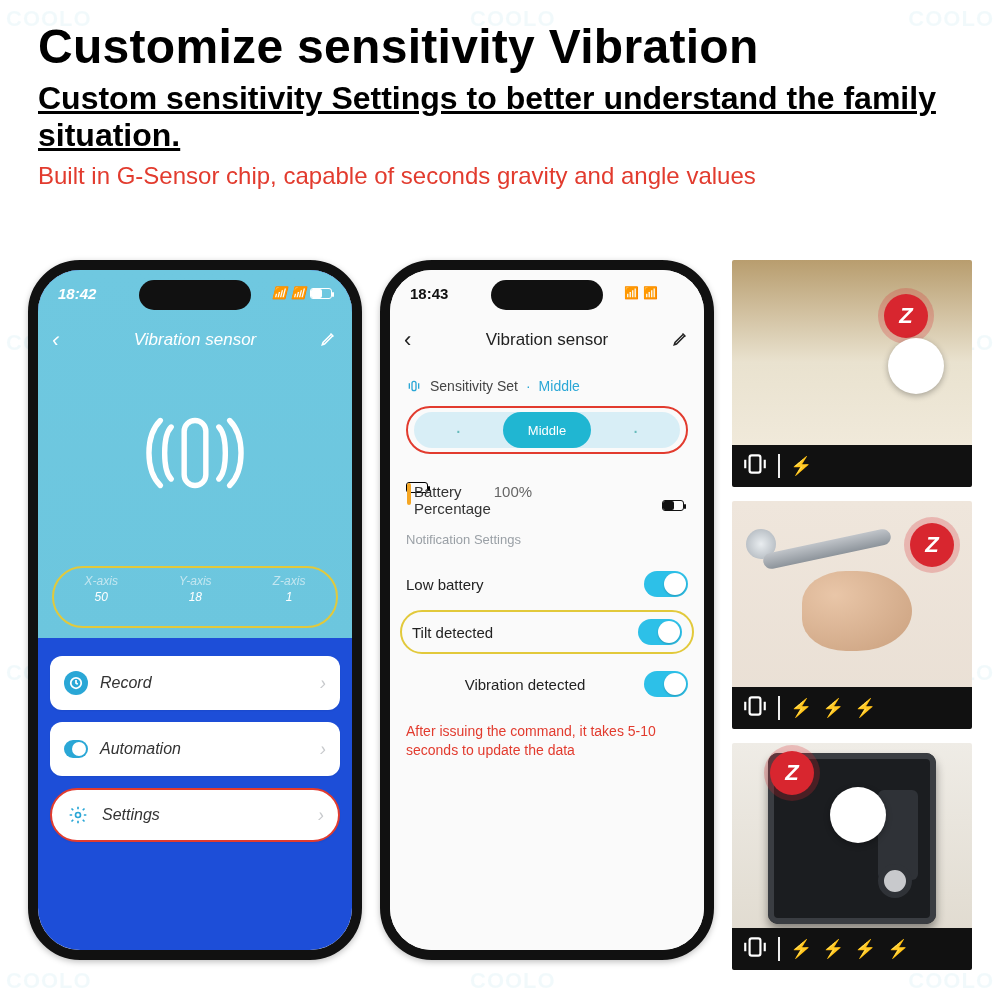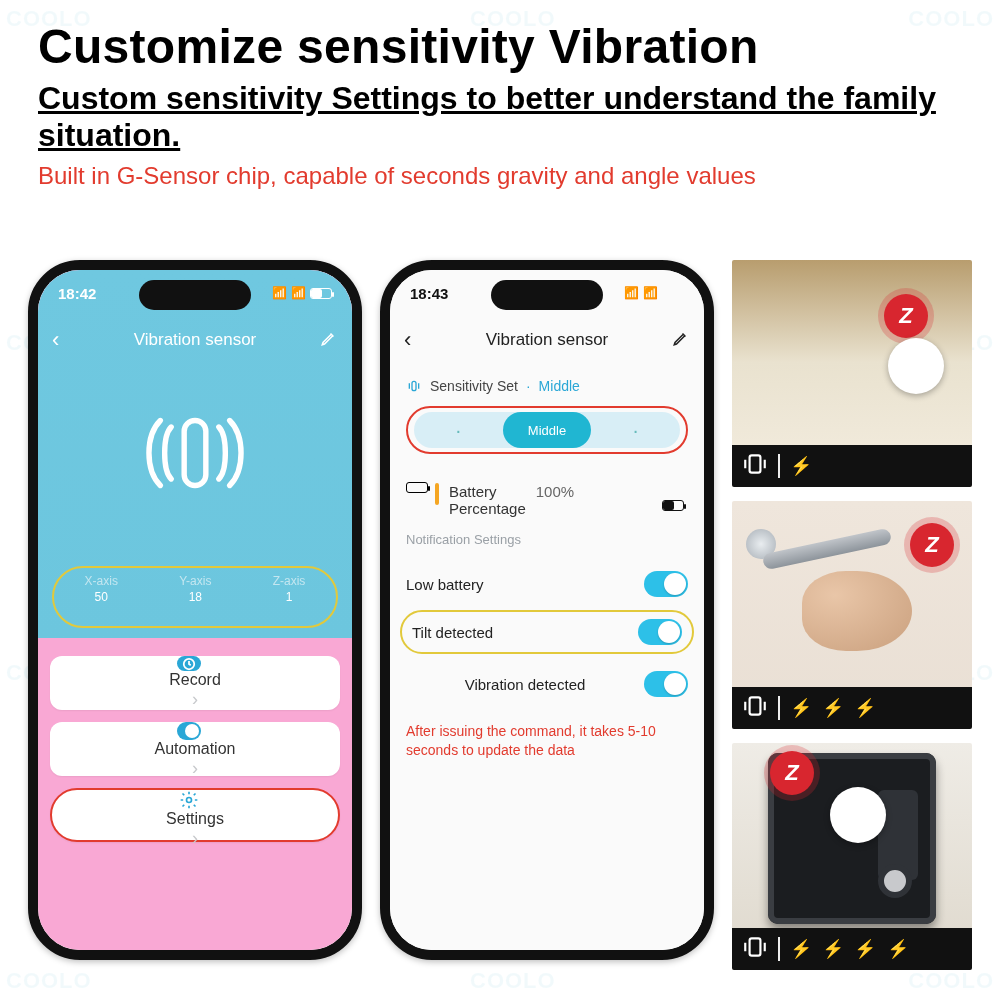--- a/index.html
+++ b/index.html
@@ -39,42 +39,42 @@
   .statusbar { position: absolute; top: 0; left: 0; right: 0; height: 46px;
     display: flex; justify-content: space-between; align-items: center;
     padding: 0 20px; font-size: 15px; font-weight: 600; z-index: 4; }
   .statusbar .right { display:flex; gap:4px; align-items:center; font-size:12px;}
   .sig, .wifi, .batt { display:inline-block; }
   .batt { width: 22px; height: 11px; border:1px solid currentColor; border-radius:3px; position:relative;}
   .batt::after{content:"";position:absolute;right:-3px;top:3px;width:2px;height:5px;background:currentColor;border-radius:1px;}
   .batt i{display:block;height:100%;width:55%;background:currentColor;border-radius:2px;}
 
   
-  .p1 .screen { position:absolute; inset:0; background:#f9a8d4; }
+  .p1 .screen { position:absolute; inset:0; background:#1d4ed8;font-style:italic; }
   .p1 .topblue { position:absolute; top:0; left:0; right:0; height: 368px;
     background: linear-gradient(#6fc8e0,#6cc6de); color:#fff; }
   .p1 .statusbar { color:#fff; }
   .navrow { position:absolute; top:50px; left:0; right:0; height:40px;
     display:flex; align-items:center; justify-content:center; }
   .navrow .back { position:absolute; left:14px; font-size:22px; }
   .navrow .edit { position:absolute; right:14px; font-size:18px; }
   .navrow .title { font-size:17px; font-weight:500; }
   .p1 .bigicon { position:absolute; top:118px; left:0; right:0; display:flex; justify-content:center; }
   .p1 .bigicon svg { width:130px; height:130px; }
 
   .axisrow { position:absolute; top:296px; left:14px; right:14px; height:62px;
     display:flex; justify-content:space-around; color:#cdeaf2;
     border:2px solid #e2c93b; border-radius:32px; padding:6px 0 4px; }
   .axisrow .col { text-align:center; }
   .axisrow .lbl { font-size:12px; opacity:.9; }
   .axisrow .val { font-size:12px; color:#fff; font-weight:500; margin-top:2px;}
 
   .card { position:absolute; left:12px; right:12px; background:#fff; border-radius:12px;
     height:54px; display:flex; align-items:center; padding:0 14px;
-    box-shadow:0 1px 2px rgba(0,0,0,.06);flex-direction:column; }
+    box-shadow:0 1px 2px rgba(0,0,0,.06); }
   .card .ic { width:24px; height:24px; border-radius:12px; margin-right:12px; display:flex;align-items:center;justify-content:center;}
   .card .lbl { flex:1; font-size:16px; color:#333; }
   .card .chev { color:#c7c9cc; font-size:18px; }
   .p1 .c1 { top:386px; }
   .p1 .c2 { top:452px; }
   .p1 .c3 { top:518px; border:2px solid #e23b2e; border-radius:30px; }
 
   
   .pill { width:34px; height:18px; border-radius:10px; background:#ddd; position:relative;}
   .pill.on{ background:#2aa7d6;}
@@ -93,21 +93,21 @@
   .p2 .senshdr .dot{color:#2aa7d6;}
   .p2 .senshdr .val{color:#2aa7d6;}
   .p2 .segwrap { margin-top:12px; border:2px solid #e23b2e; border-radius:26px; padding:4px 6px;}
   .p2 .seg { height:36px; background:#d8eef6; border-radius:20px; display:flex; align-items:center;}
   .p2 .seg .s { flex:1; text-align:center; font-size:13px; color:#3a7; position:relative;}
   .p2 .seg .s::before{content:"·"; color:#6bb; font-size:20px;}
   .p2 .seg .s.sel { background:#20b6d2; color:#fff; border-radius:18px; height:100%; display:flex;align-items:center;justify-content:center;}
   .p2 .seg .s.sel::before{content:"";}
 
   .p2 .batt { top:212px; }
-  .p2 .row { display:flex; align-items:flex-start; gap:10px; font-size:15px; color:#333;margin-left:28px;}
+  .p2 .row { display:flex; align-items:flex-start; gap:3px; font-size:15px; color:#333;}
   .p2 .row .grow{flex:1;}
   .p2 .row .pct{color:#666;}
   .p2 .batico{width:14px;height:22px;border:2px solid #f5a623;border-radius:3px;position:relative;}
   .p2 .batico::before{content:"";position:absolute;top:-5px;left:3px;right:3px;height:3px;background:#f5a623;border-radius:2px;}
   .p2 .batico i{position:absolute;left:2px;right:2px;bottom:2px;height:70%;background:#f5a623;}
 
   .p2 .notifhdr{ top:262px; color:#9aa0a6; font-size:13px;}
   .p2 .nrow{ height:44px; display:flex; align-items:center; font-size:15px; color:#222;}
   .p2 .nrow .grow{flex:1;}
   .p2 .n1{top:292px;} .p2 .n2{top:340px;} .p2 .n3{top:392px;text-align:center;}

